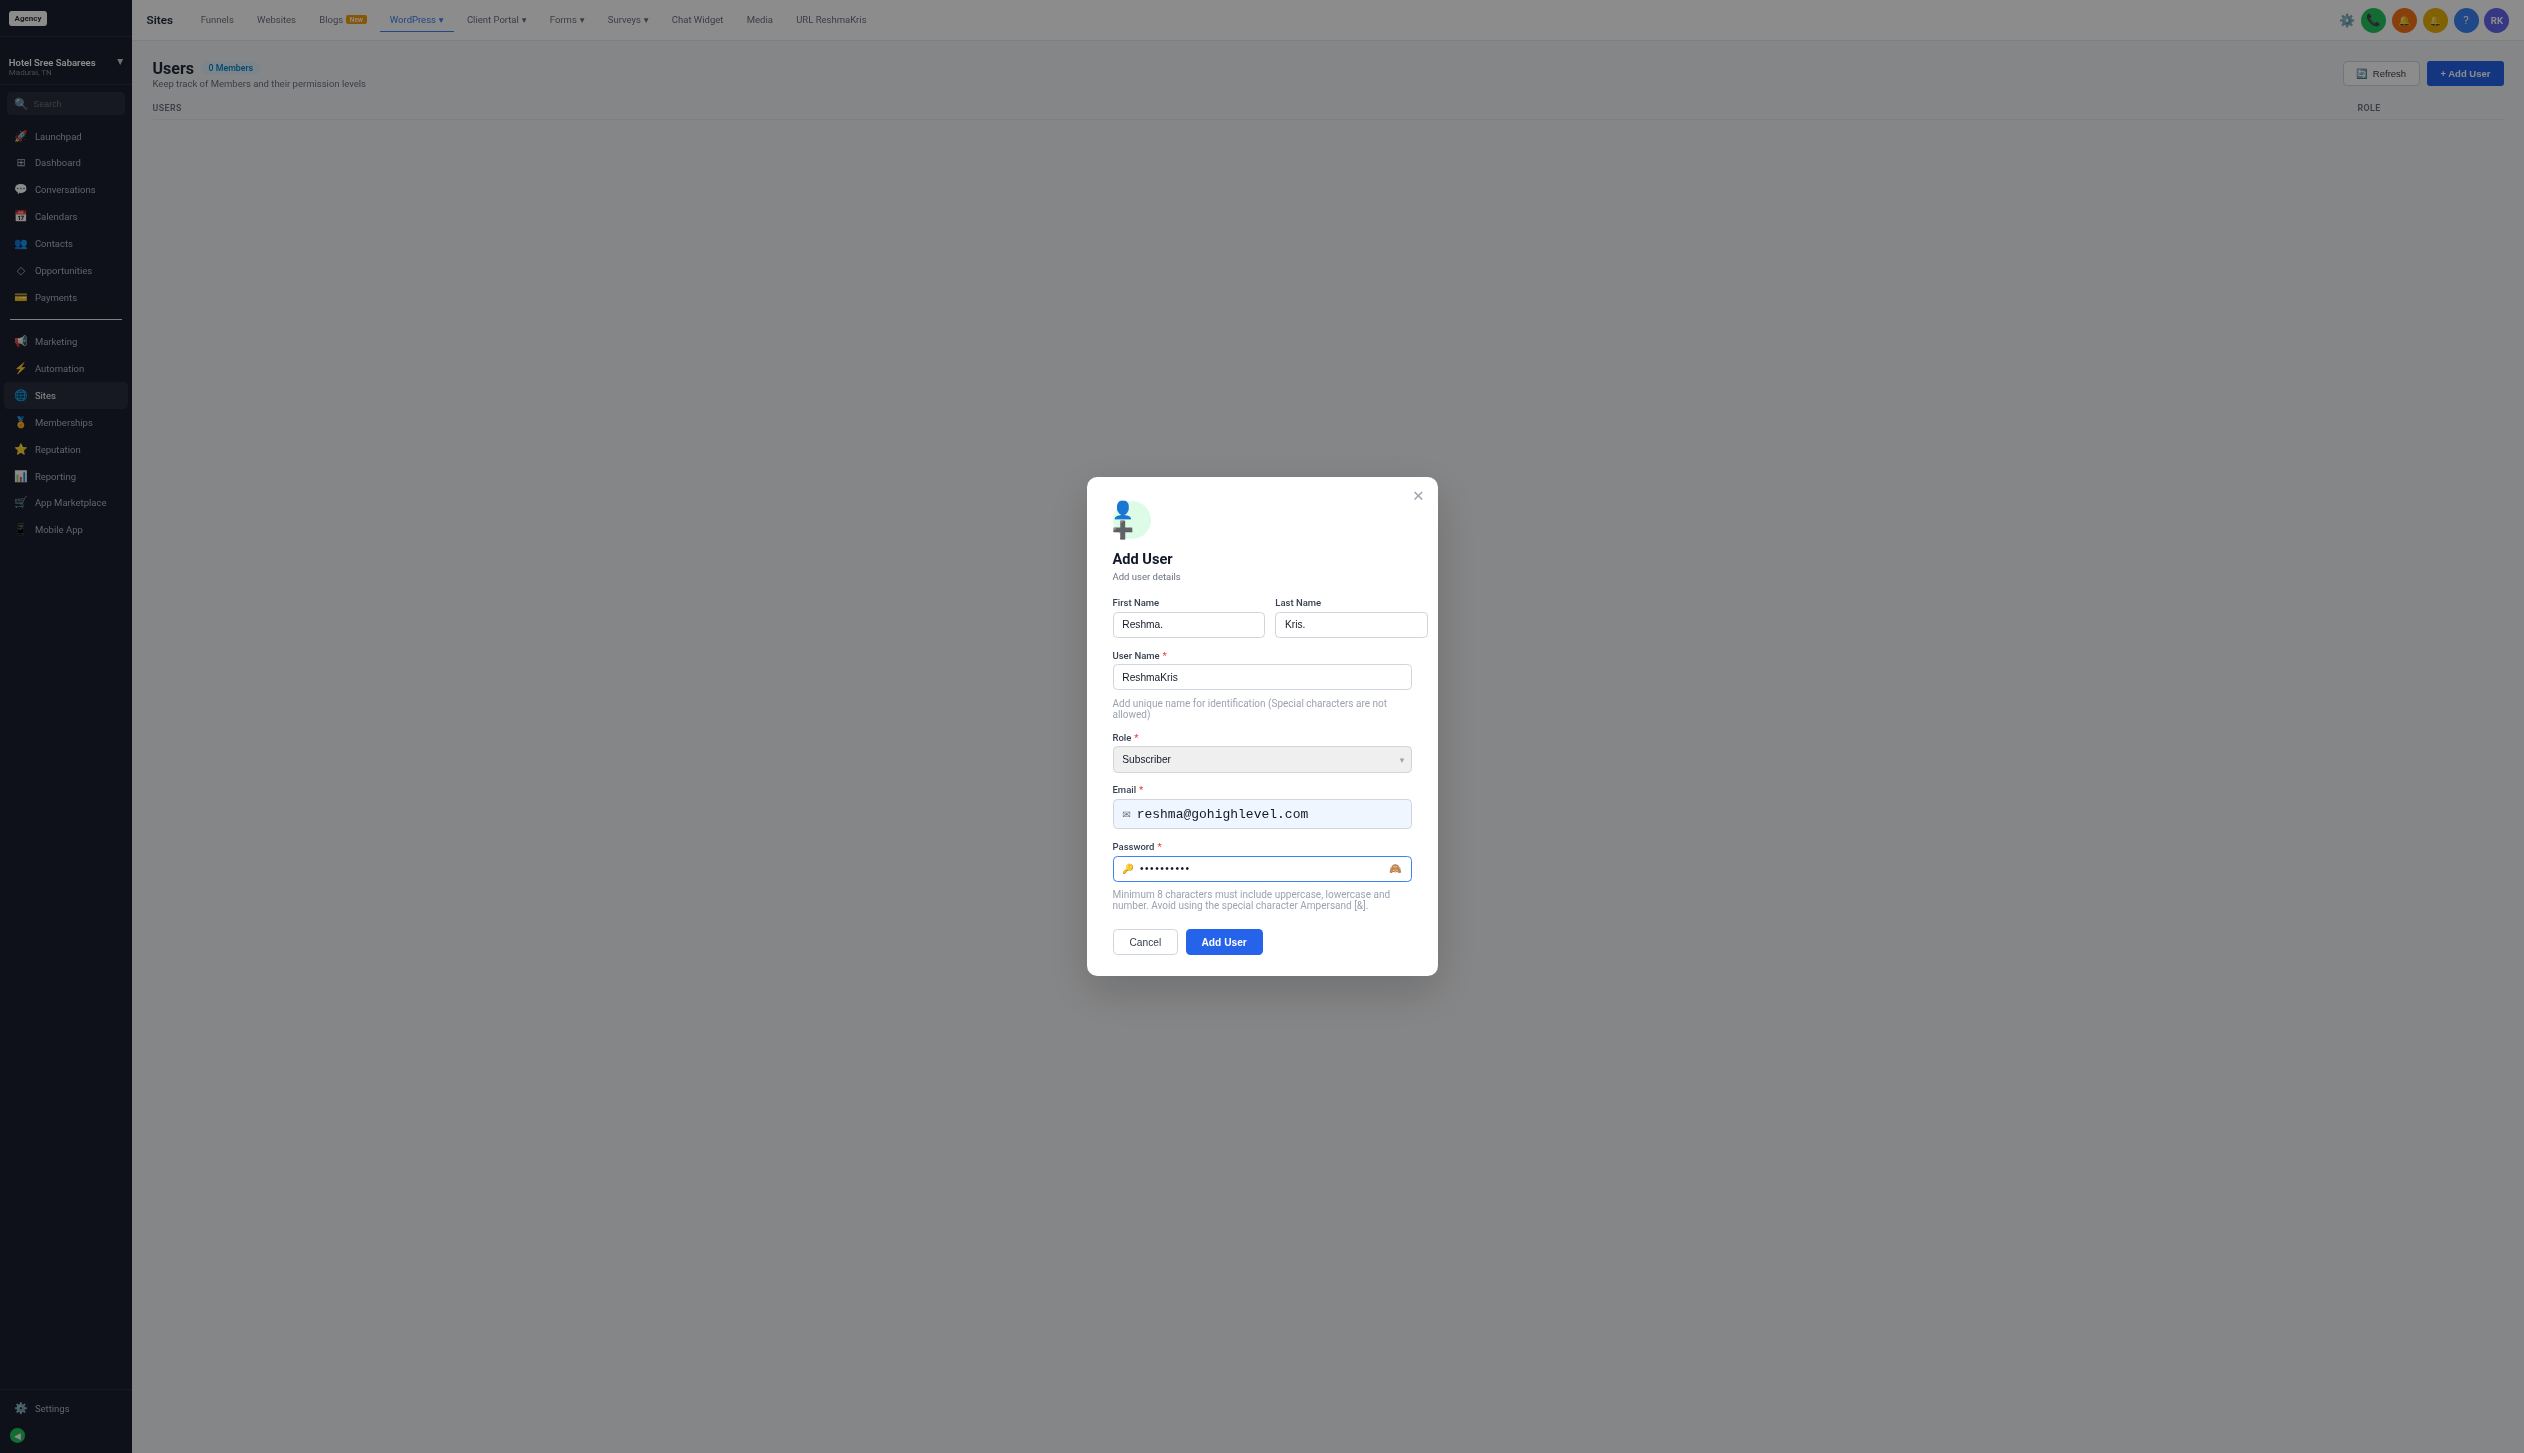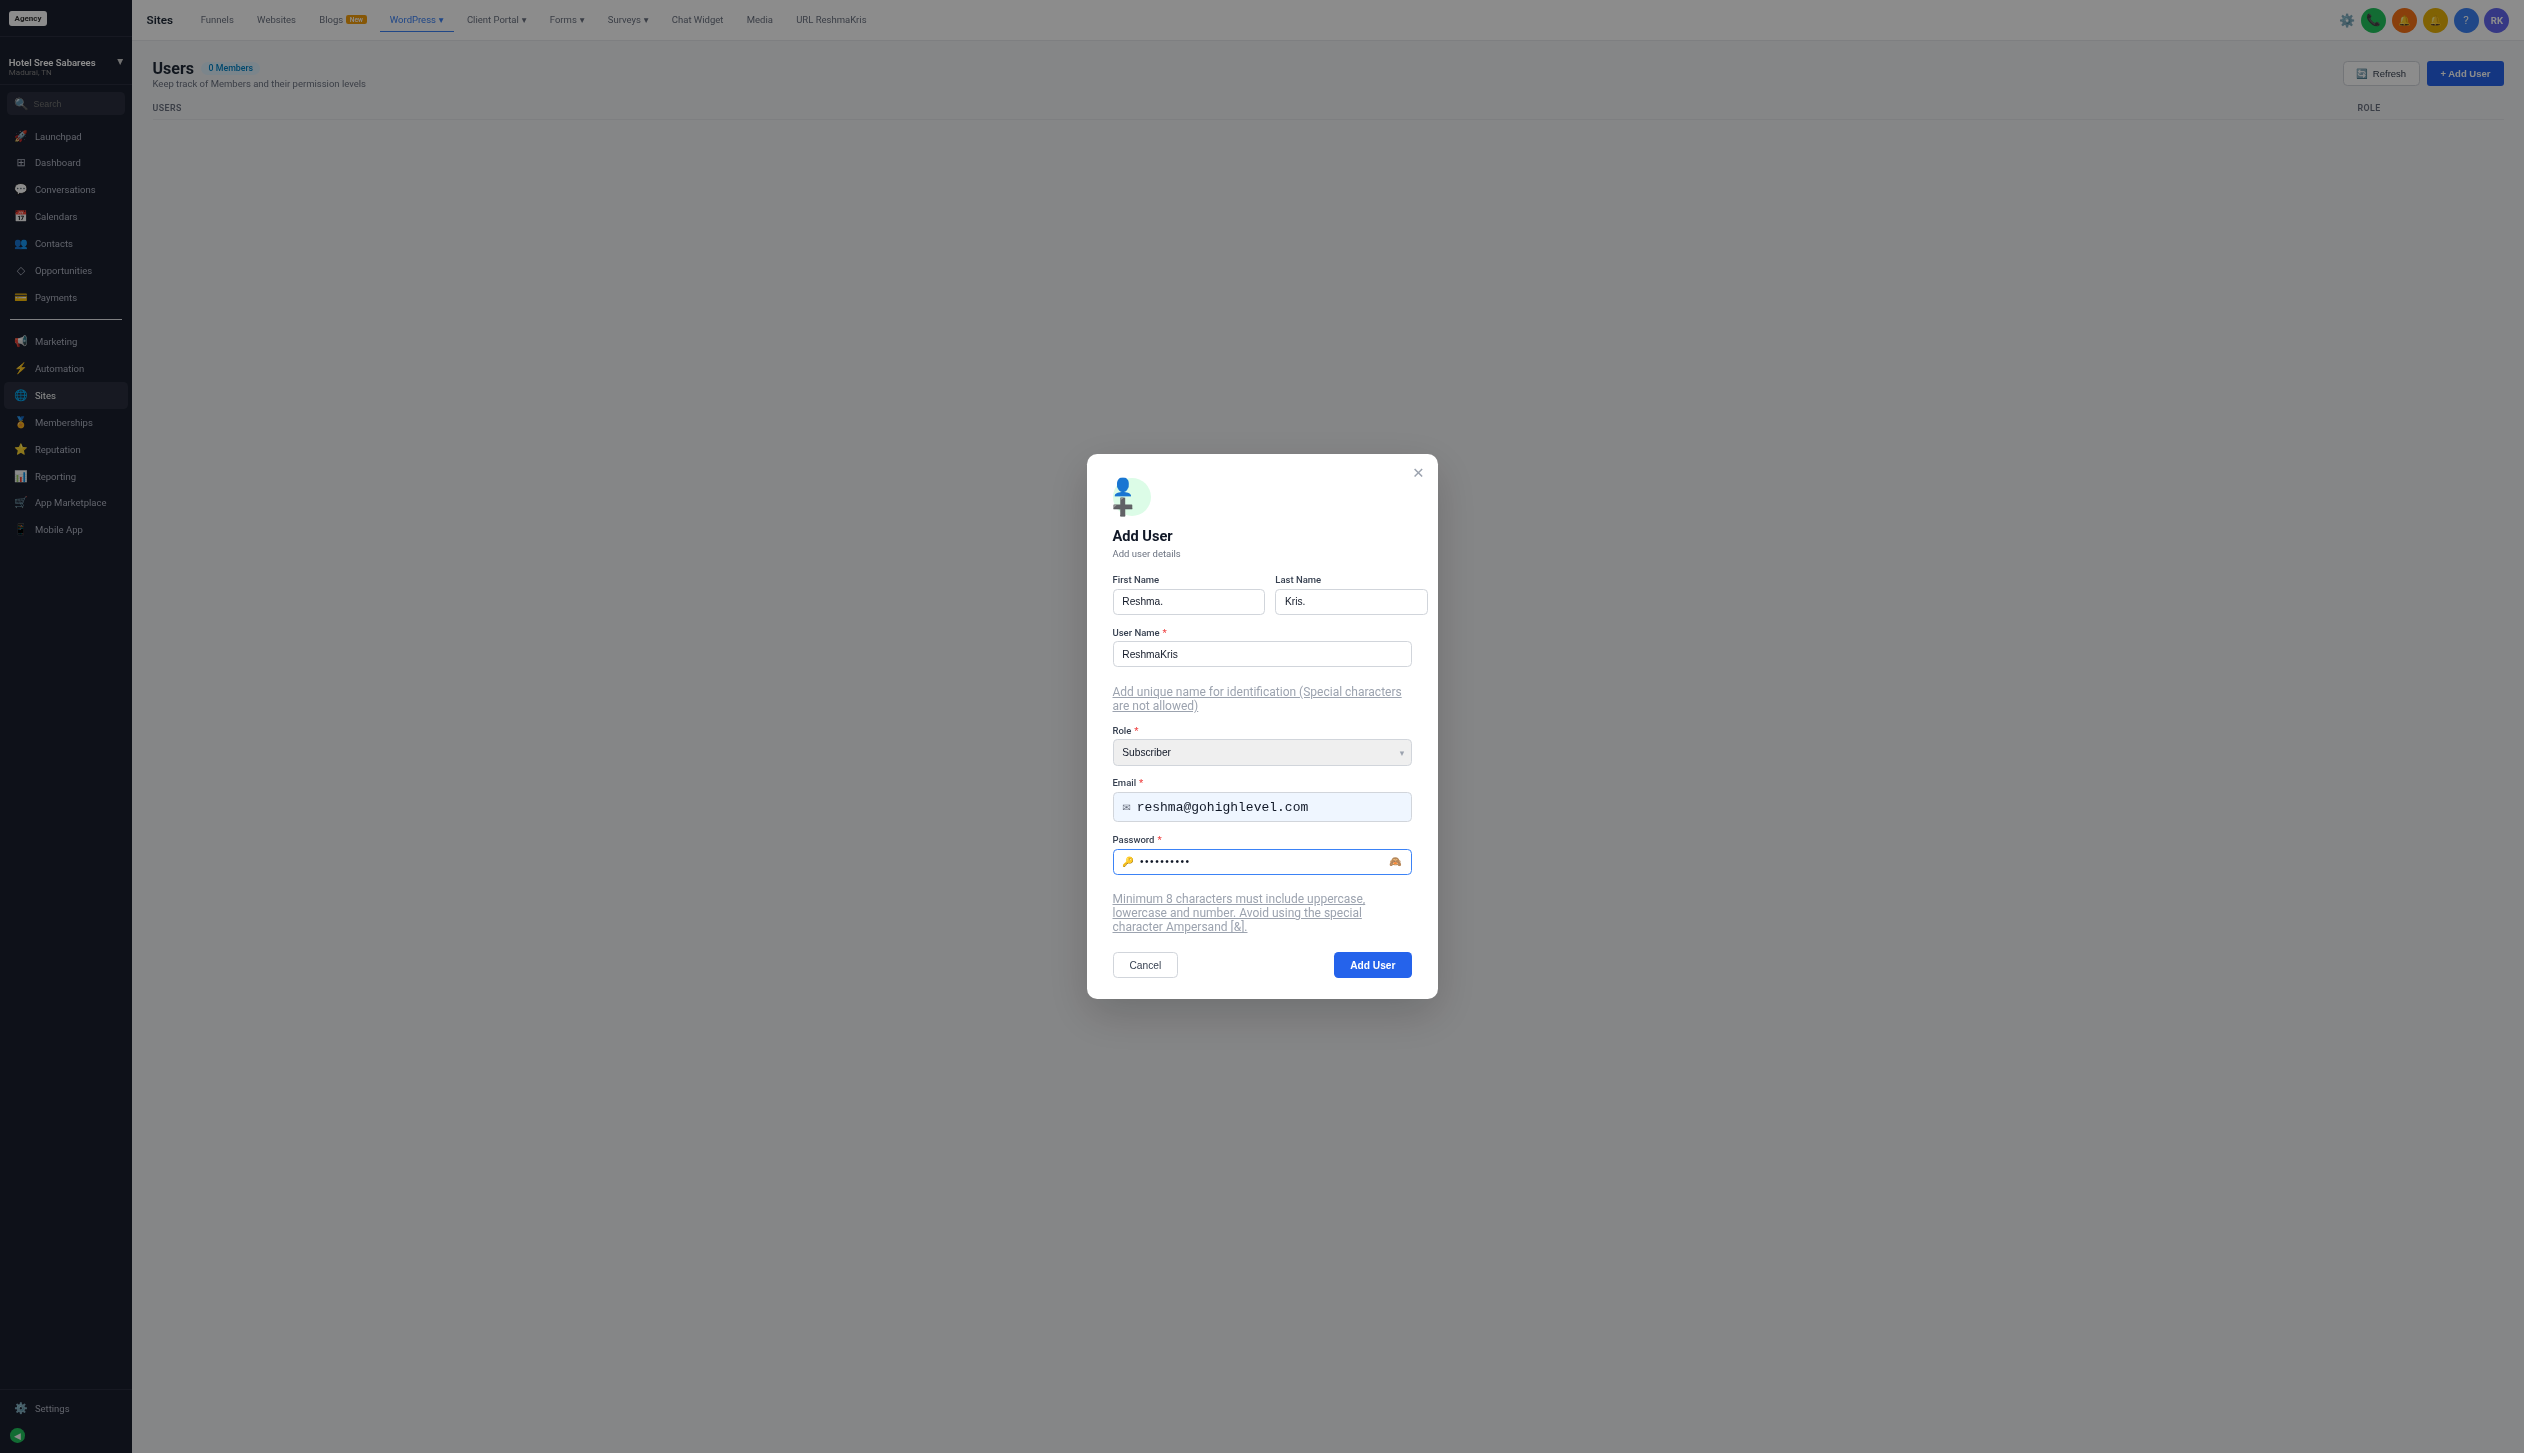--- a/index.html
+++ b/index.html
@@ -227,21 +227,21 @@
     .form-group label .required { color: #ef4444; }
     .form-group input, .form-group select {
       border: 0.7px solid #d1d5db;
       border-radius: 4.4px;
       padding: 6.6px 8.8px;
       font-size: 10.2px;
       color: #111827;
       outline: none;
       transition: border-color 0.15s;
     }
-    .form-hint { font-size: 12px; color: #9ca3af; margin-top: 14px; text-decoration: underline; }
+    .form-hint { font-size: 10px; color: #9ca3af; margin-top: 4px; }
     .email-input-wrap {
       display: flex;
       align-items: center;
       border: 0.7px solid #d1d5db;
       border-radius: 4.4px;
       padding: 0 8.8px;
       background: #eff6ff;
     }
     .email-input-wrap input {
       border: none;
@@ -279,21 +279,21 @@
     .role-select-wrap select {
       width: 100%;
       appearance: none;
       padding-right: 16px;
     }
     .role-select-wrap .chevron {
       position: absolute; right: 7.3px; top: 50%; transform: translateY(-50%);
       pointer-events: none; color: #9ca3af; font-size: 8.8px;
     }
     .modal-actions {
-      display: flex; justify-content: space-between; gap: 7.3px; margin-top: 17.5px;
+      display: flex; justify-content: flex-start; gap: 7.3px; margin-top: 17.5px;
     }
     .btn-cancel {
       padding: 6.6px 16px;
       border: 0.7px solid #d1d5db;
       background: #fff;
       border-radius: 4.4px;
       font-size: 10.2px;
       color: #374151;
       cursor: pointer;
     }

